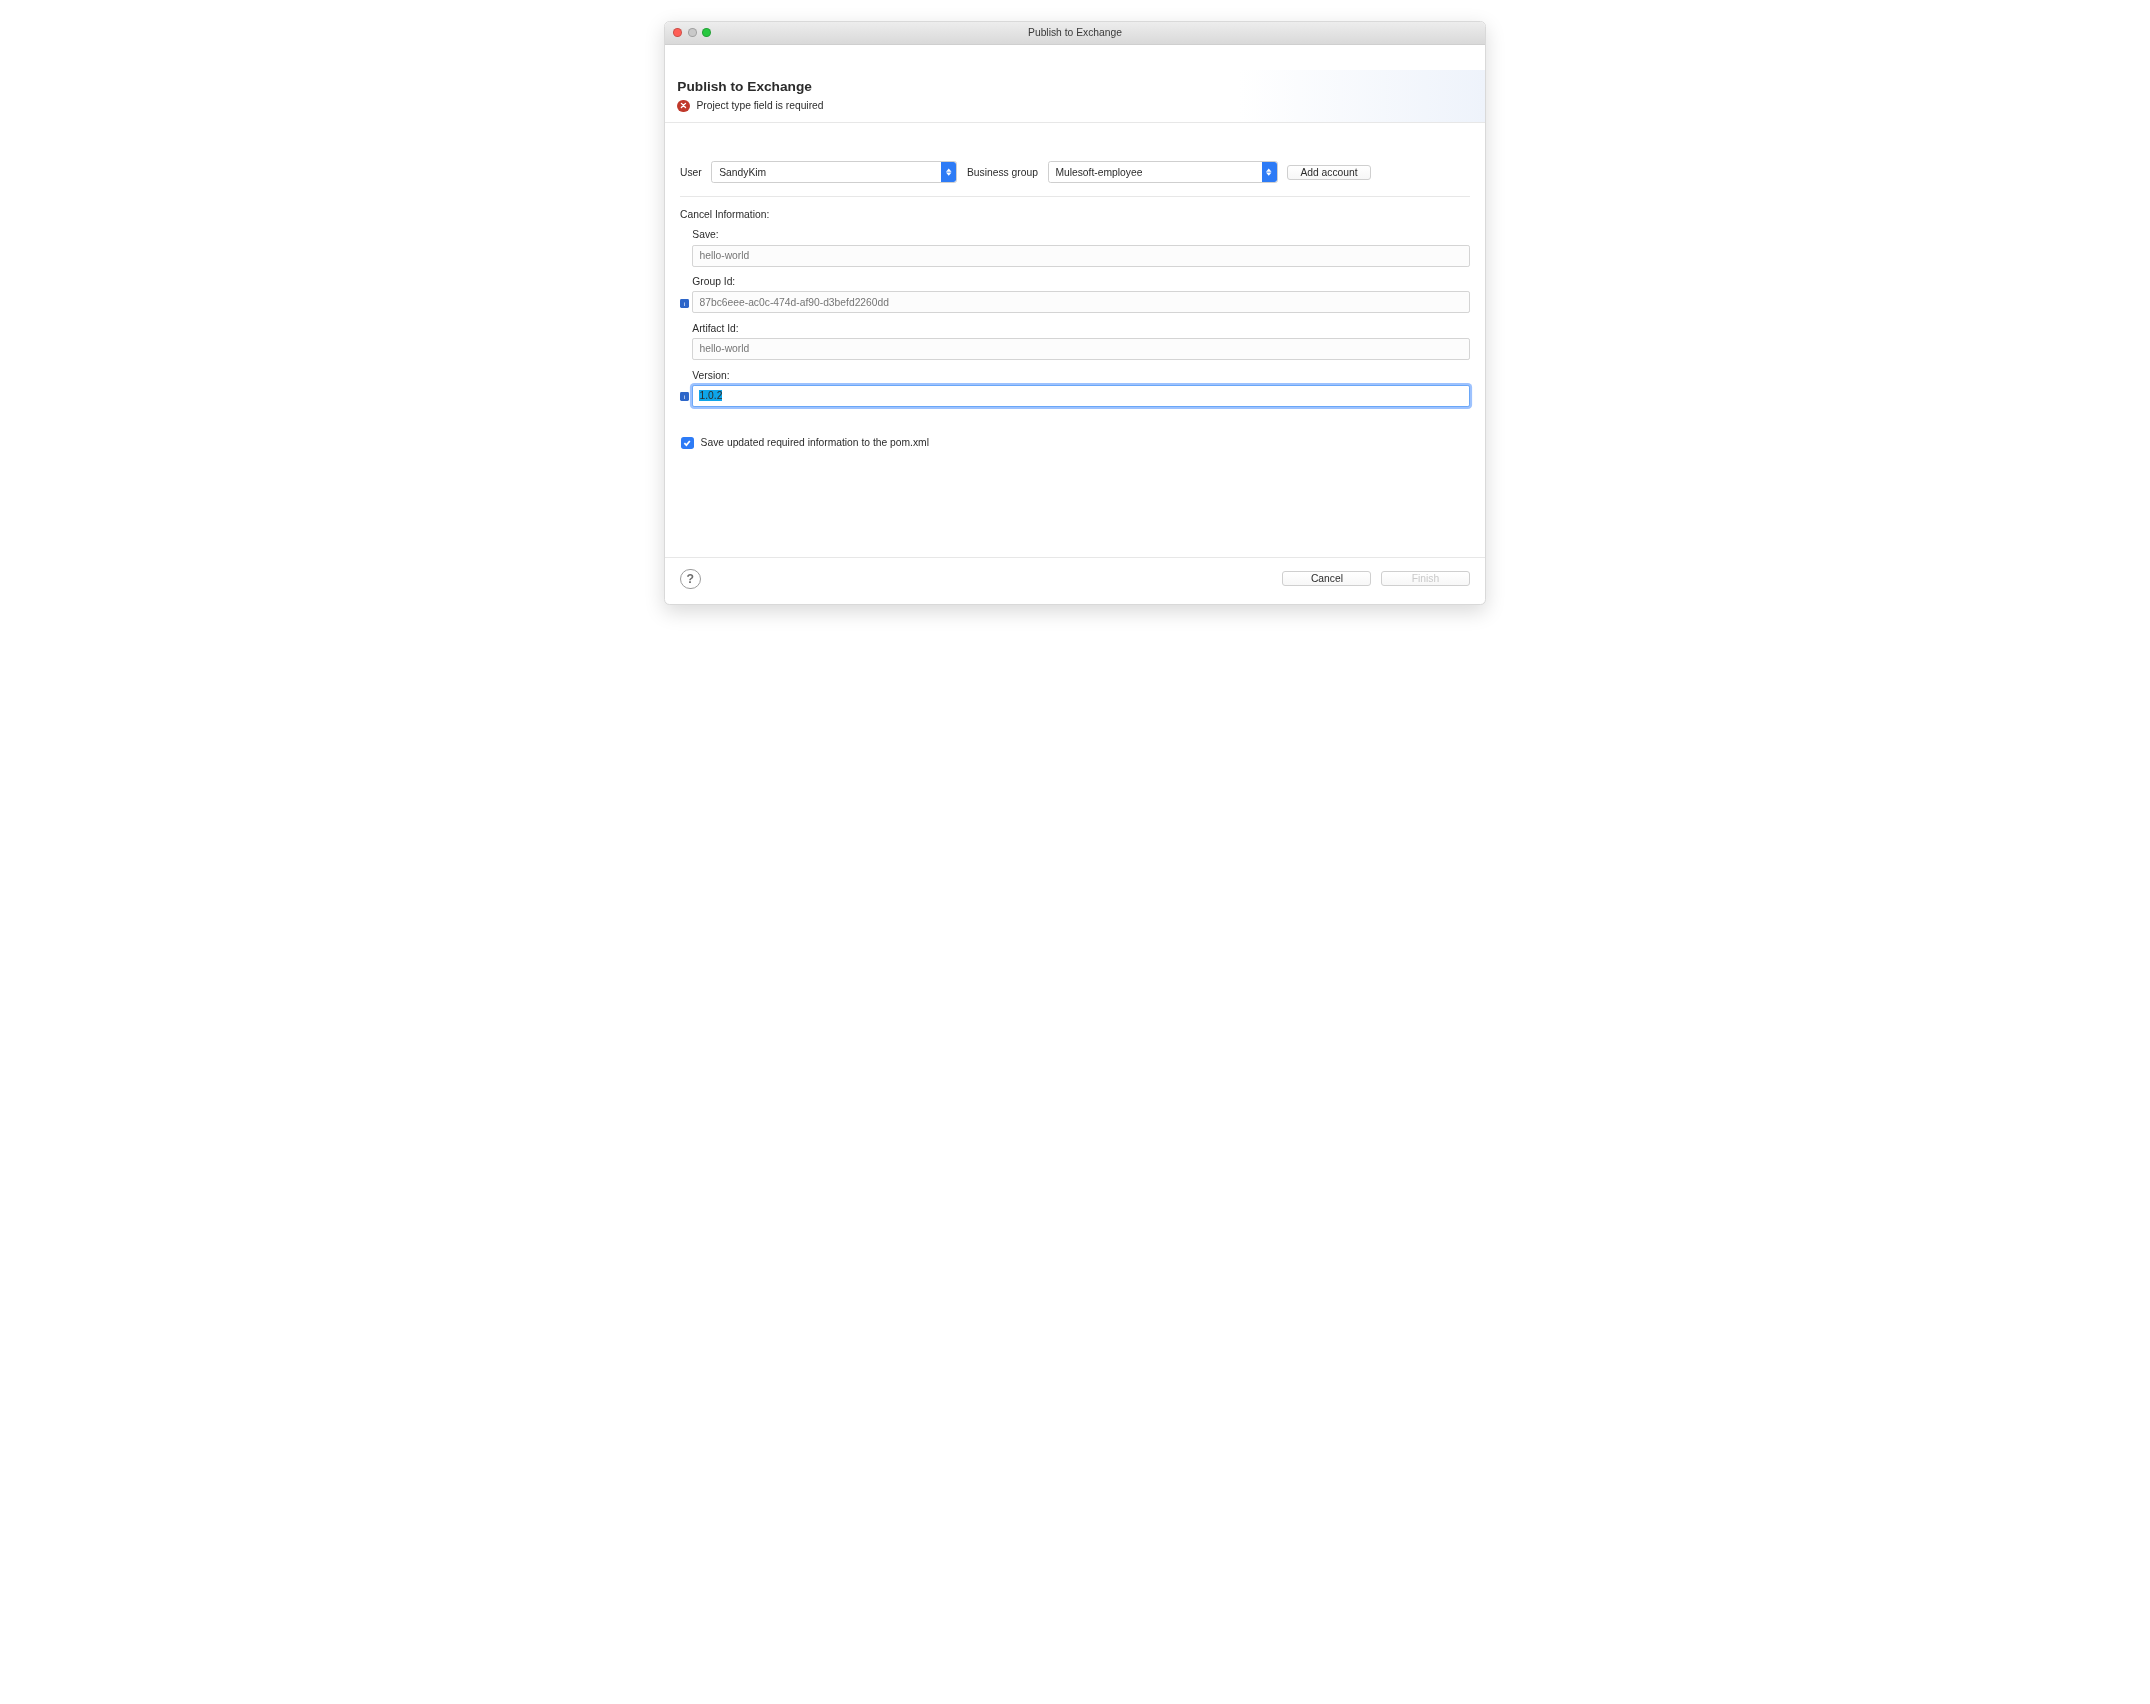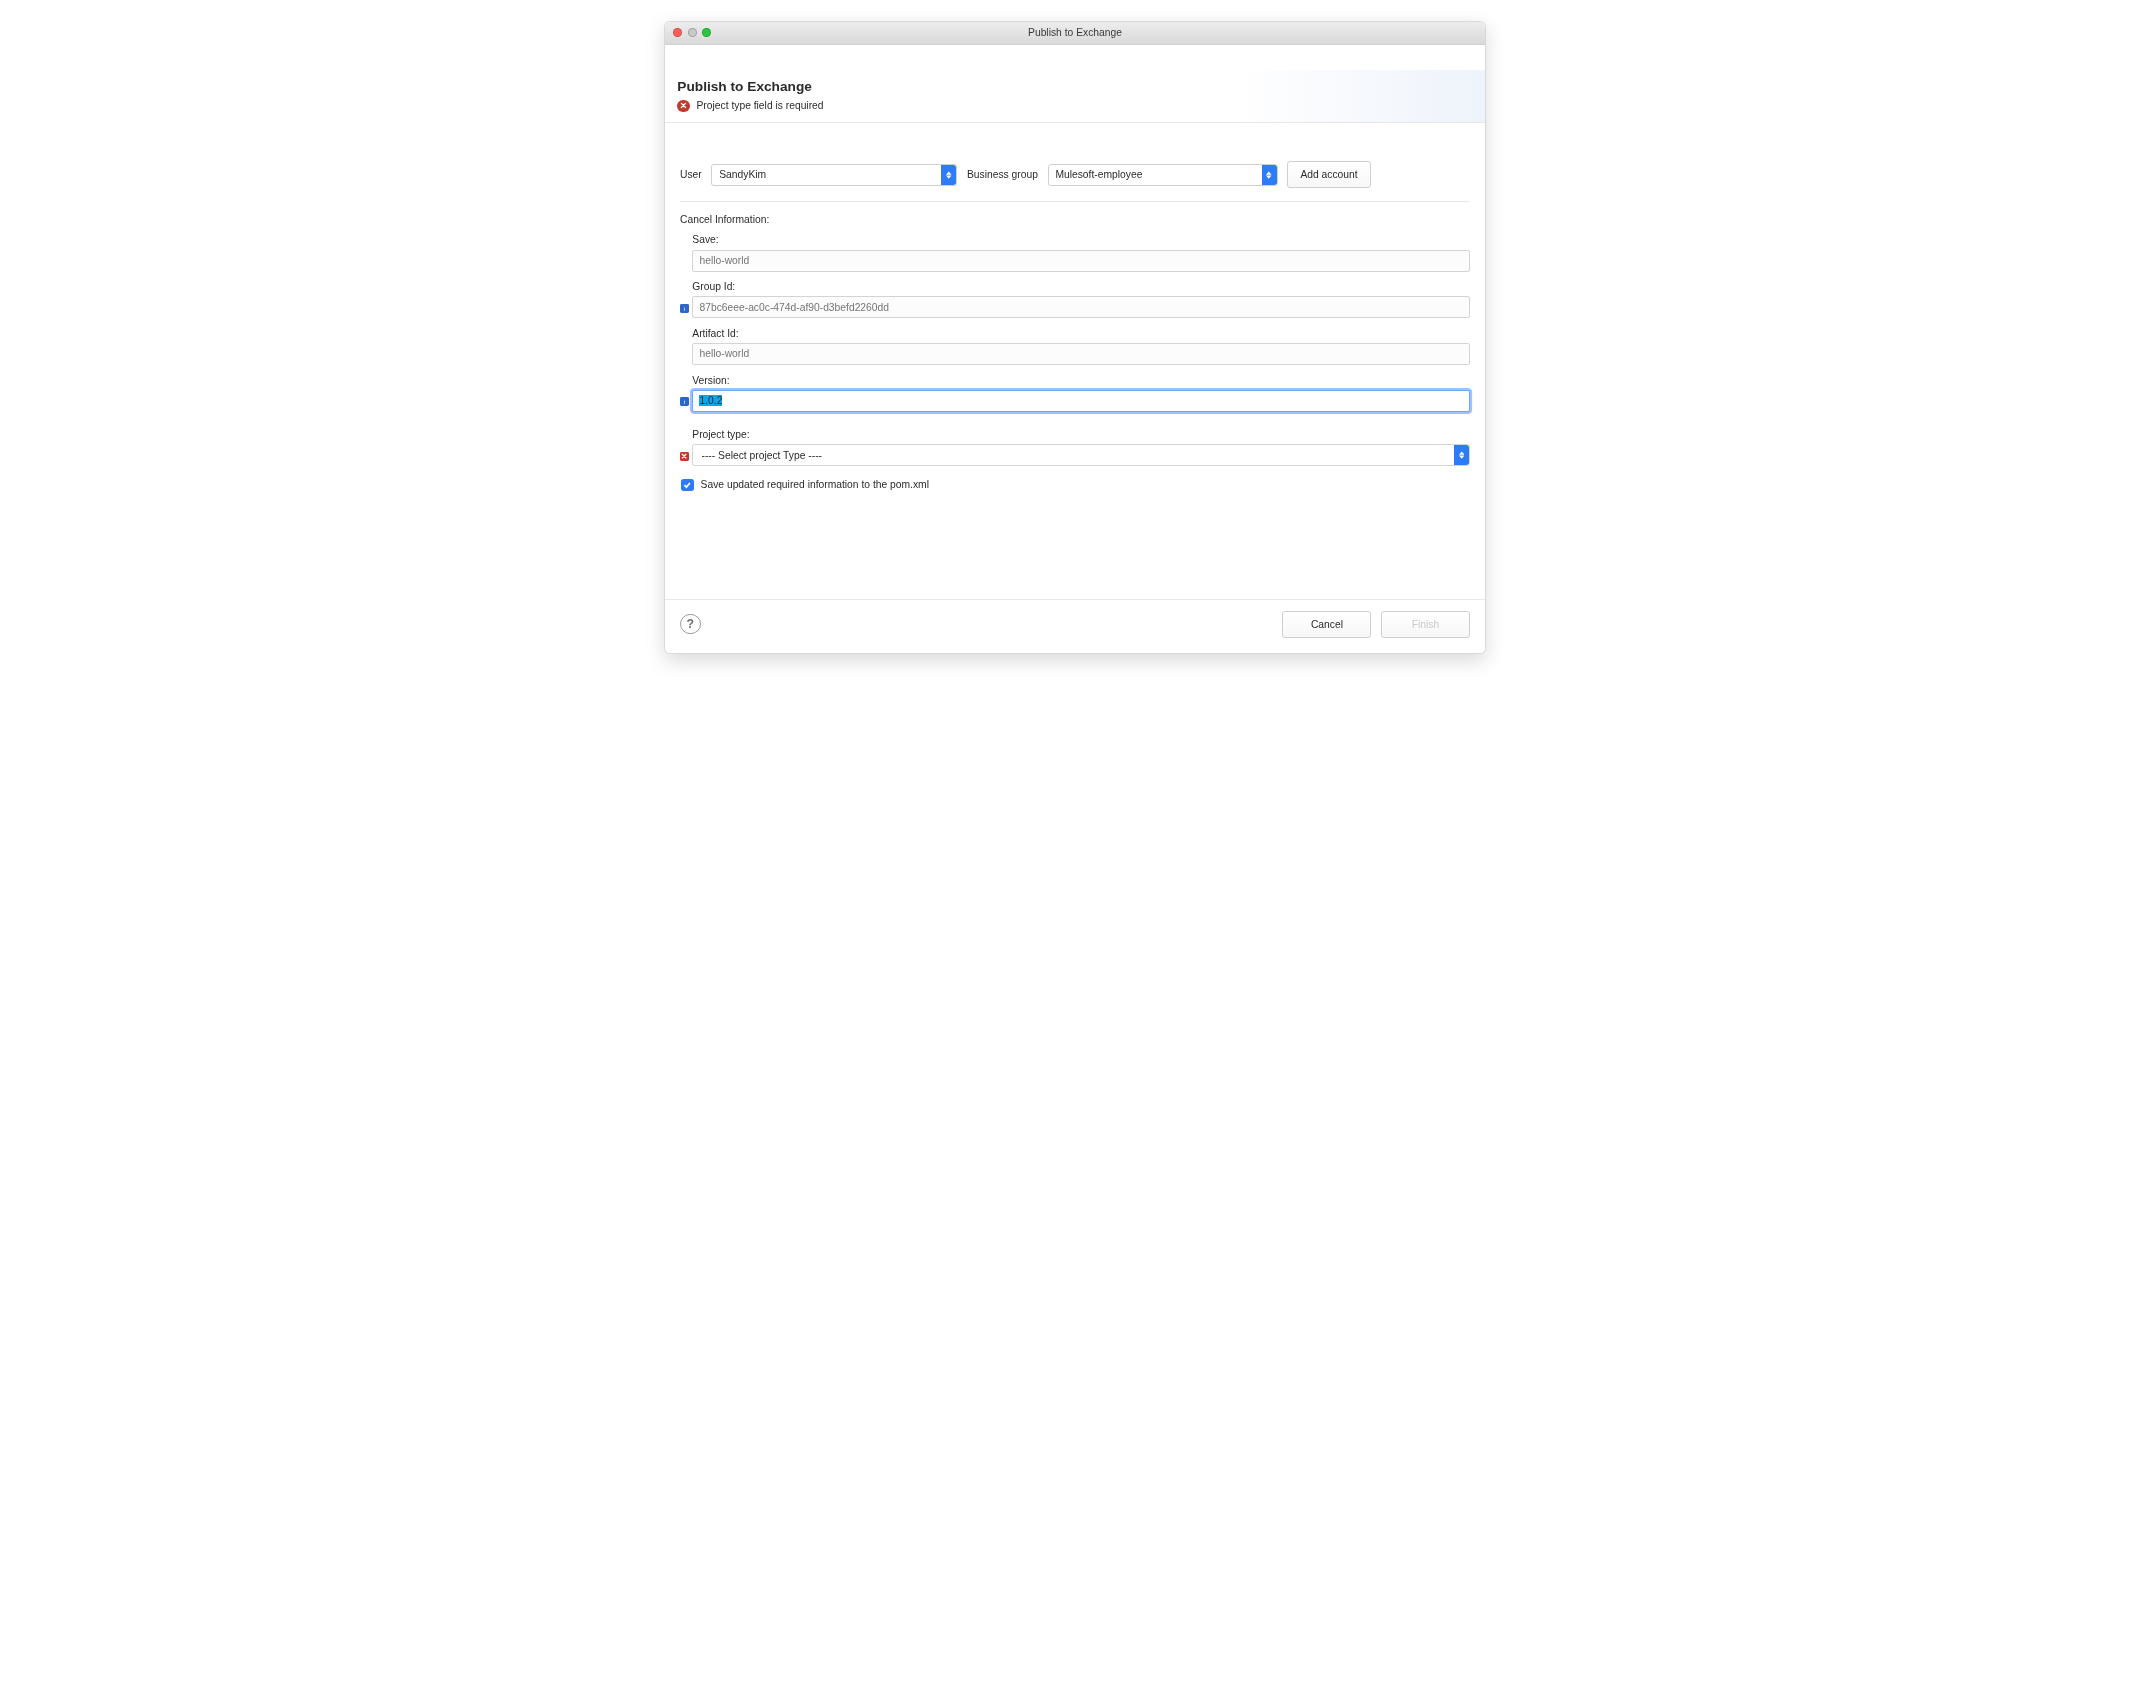--- a/index.html
+++ b/index.html
@@ -73,21 +73,21 @@
   }
   .select.user { width: 246px; }
   .select.bg   { width: 230px; }
   .select .caret {
     position: absolute; right: 0; top: 0; bottom: 0; width: 15px;
     background: #2d7bf6; border-radius: 0 2.7px 2.7px 0;
     display: flex; flex-direction: column; align-items: center; justify-content: center; gap: 0px;
   }
   .caret svg { width: 5.5px; height: 4.1px; fill: #fff; }
   .btn {
-    height: 27px; padding: 0 12.3px;
+    height: 15px; padding: 0 12.3px;
     border: 0.7px solid #cfcfcf; border-radius: 3px;
     background: linear-gradient(#ffffff,#f7f7f7);
     font-size: 10.3px; color:#2b2b2b; cursor: default;
     display: inline-flex; align-items: center;
   }
   .section-title { font-size: 10.3px; color:#2b2b2b; margin-bottom: 9.6px; }
   .fields { padding-left: 12.3px; position: relative; }
   .field { margin-bottom: 9.6px; position: relative; }
   .field .lbl { font-size: 10.3px; color:#2b2b2b; margin-bottom: 4.1px; display:block; }
   .input {
@@ -222,39 +222,20 @@
       <div class="field">
         <span class="badge info">i</span>
         <span class="lbl">Version:</span>
         <div class="input focused" style="display:flex;align-items:center;">
           <span class="seltext">1.0.2</span>
         </div>
       </div>
 
       <div class="gap"></div>
 
-      <div class="field">
-        <span class="badge error">
-          <svg viewBox="0 0 10 10" width="6.2" height="6.2">
-              <path d="M2 2 L8 8 M8 2 L2 8" stroke="#fff" stroke-width="2" fill="none" stroke-linecap="round"></path>
-            </svg>
-        </span>
-        <span class="lbl">Project type:</span>
-        <div class="wide-select">
-          <span>---- Select project Type ----</span>
-          <span class="caret">
-            <svg viewBox="0 0 10 6">
-                <polygon points="5,0 10,6 0,6"></polygon>
-              </svg>
-            <svg viewBox="0 0 10 6">
-                <polygon points="0,0 10,0 5,6"></polygon>
-              </svg>
-          </span>
-        </div>
-      </div>
 
     </div>
 
     <div class="check-row" style="padding-left:1.4px;">
       <span class="checkbox">
         <svg viewBox="0 0 12 12">
             <polyline points="2,6 5,9 10,3"></polyline>
           </svg>
       </span>
       <span>Save updated required information to the pom.xml</span>

